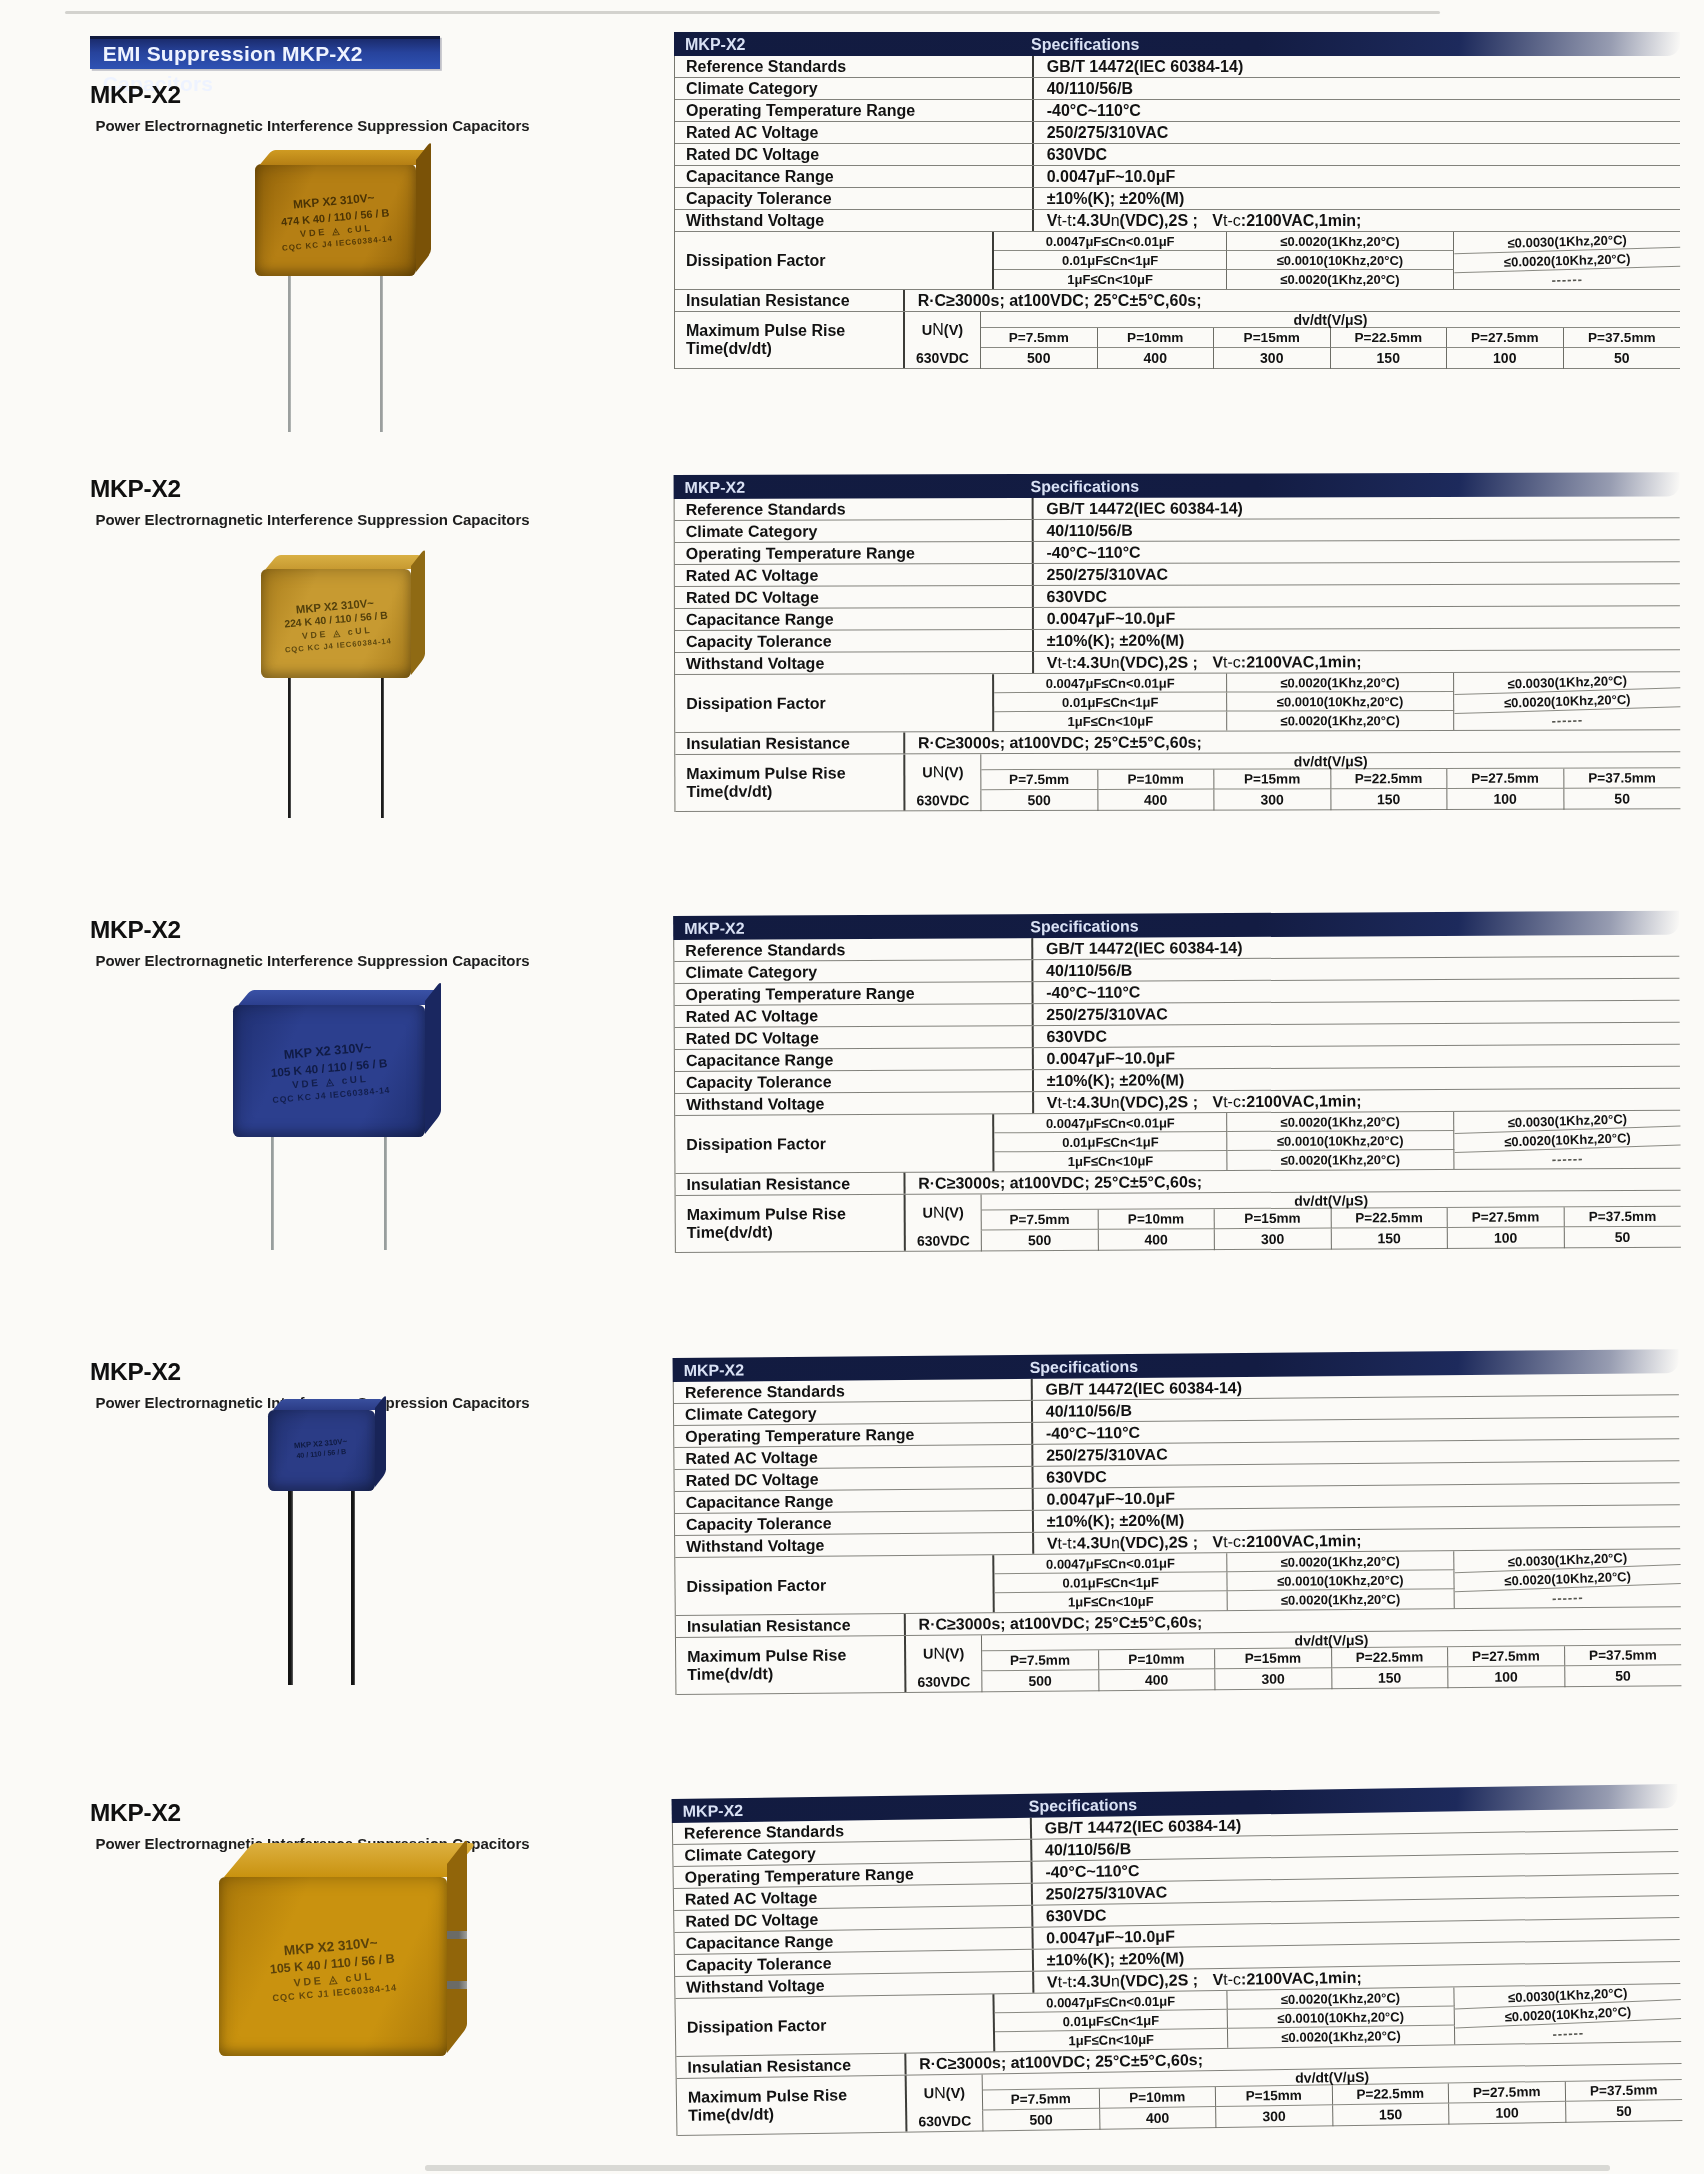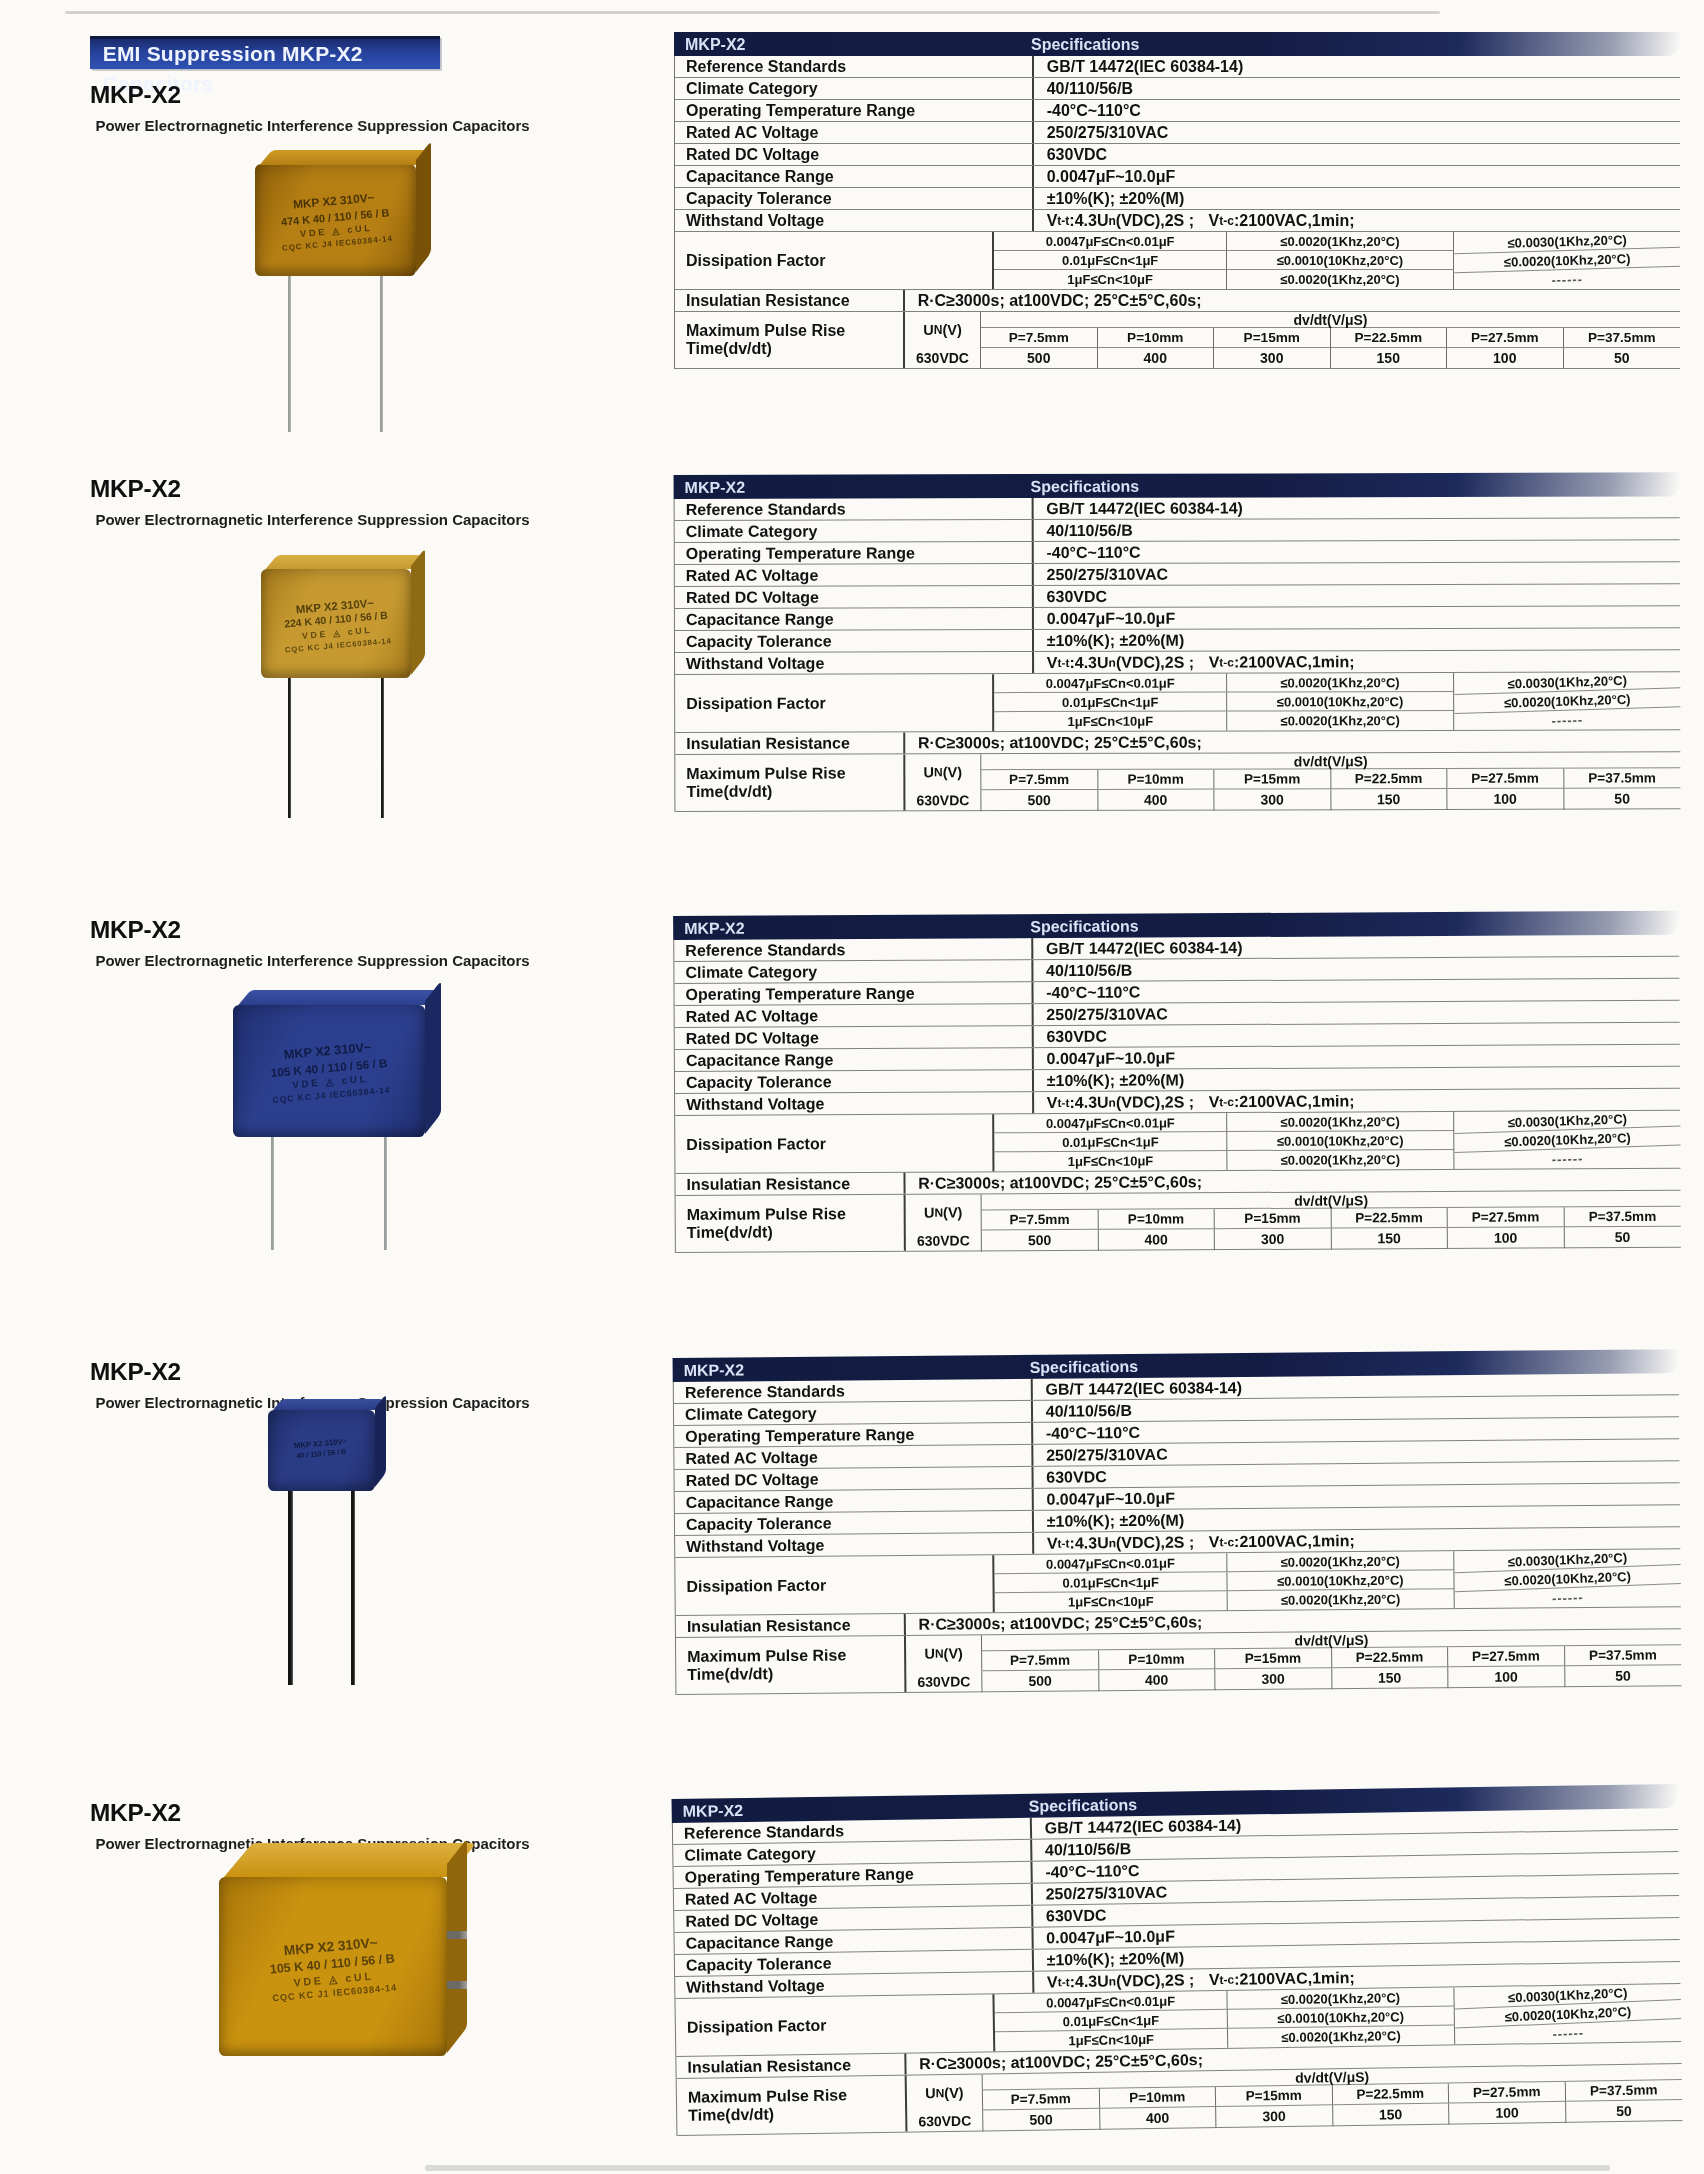--- a/index.html
+++ b/index.html
@@ -53,21 +53,21 @@
          background:linear-gradient(96deg,#121b40 0%,#131c43 58%,#1d2a5c 78%,rgba(29,42,92,.45) 93%,rgba(29,42,92,0) 100%);
          border-radius:0 0 12.7px 0;}
   .thead .h-left{padding-left:11px;}
   .thead .h-right{position:absolute;left:357px;top:0;}
   .tbody{border-left:1.4px solid #77776f;}
   .trow{display:flex;align-items:stretch;height:21px;border-bottom:1.4px solid #82827c;
         font-weight:bold;font-size:16px;color:#121212;}
   .tlabel{flex:none;width:346px;padding-left:11px;display:flex;align-items:center;}
   .tvalue{flex:1;padding-left:12.7px;border-left:2px solid #3c3c38;display:flex;align-items:center;white-space:nowrap;}
   .gap-after{margin-right:14.5px;}
-  sub{font-size:12px;font-weight:bold;}
+  sub{font-size:16px;font-weight:normal;}
 
   .trow.diss{height:57px;}
   .trow.diss .tlabel{width:306px;}
   .diss-grid{flex:1;display:grid;grid-template-columns:34% 33% 33%;grid-auto-rows:19px;
              border-left:2px solid #3c3c38;font-size:13px;font-weight:bold;}
   .dcell{display:flex;align-items:center;justify-content:center;white-space:nowrap;}
   .dcell.c1,.dcell.c2{border-right:1.2px solid #6d6d66;}
   .dcell.r1,.dcell.r2{border-bottom:1.1px solid #8a8a83;}
   .dcell.c3{transform:rotate(-1.6deg);}
   .dcell.dash{color:#55554f;letter-spacing:0.9px;}

